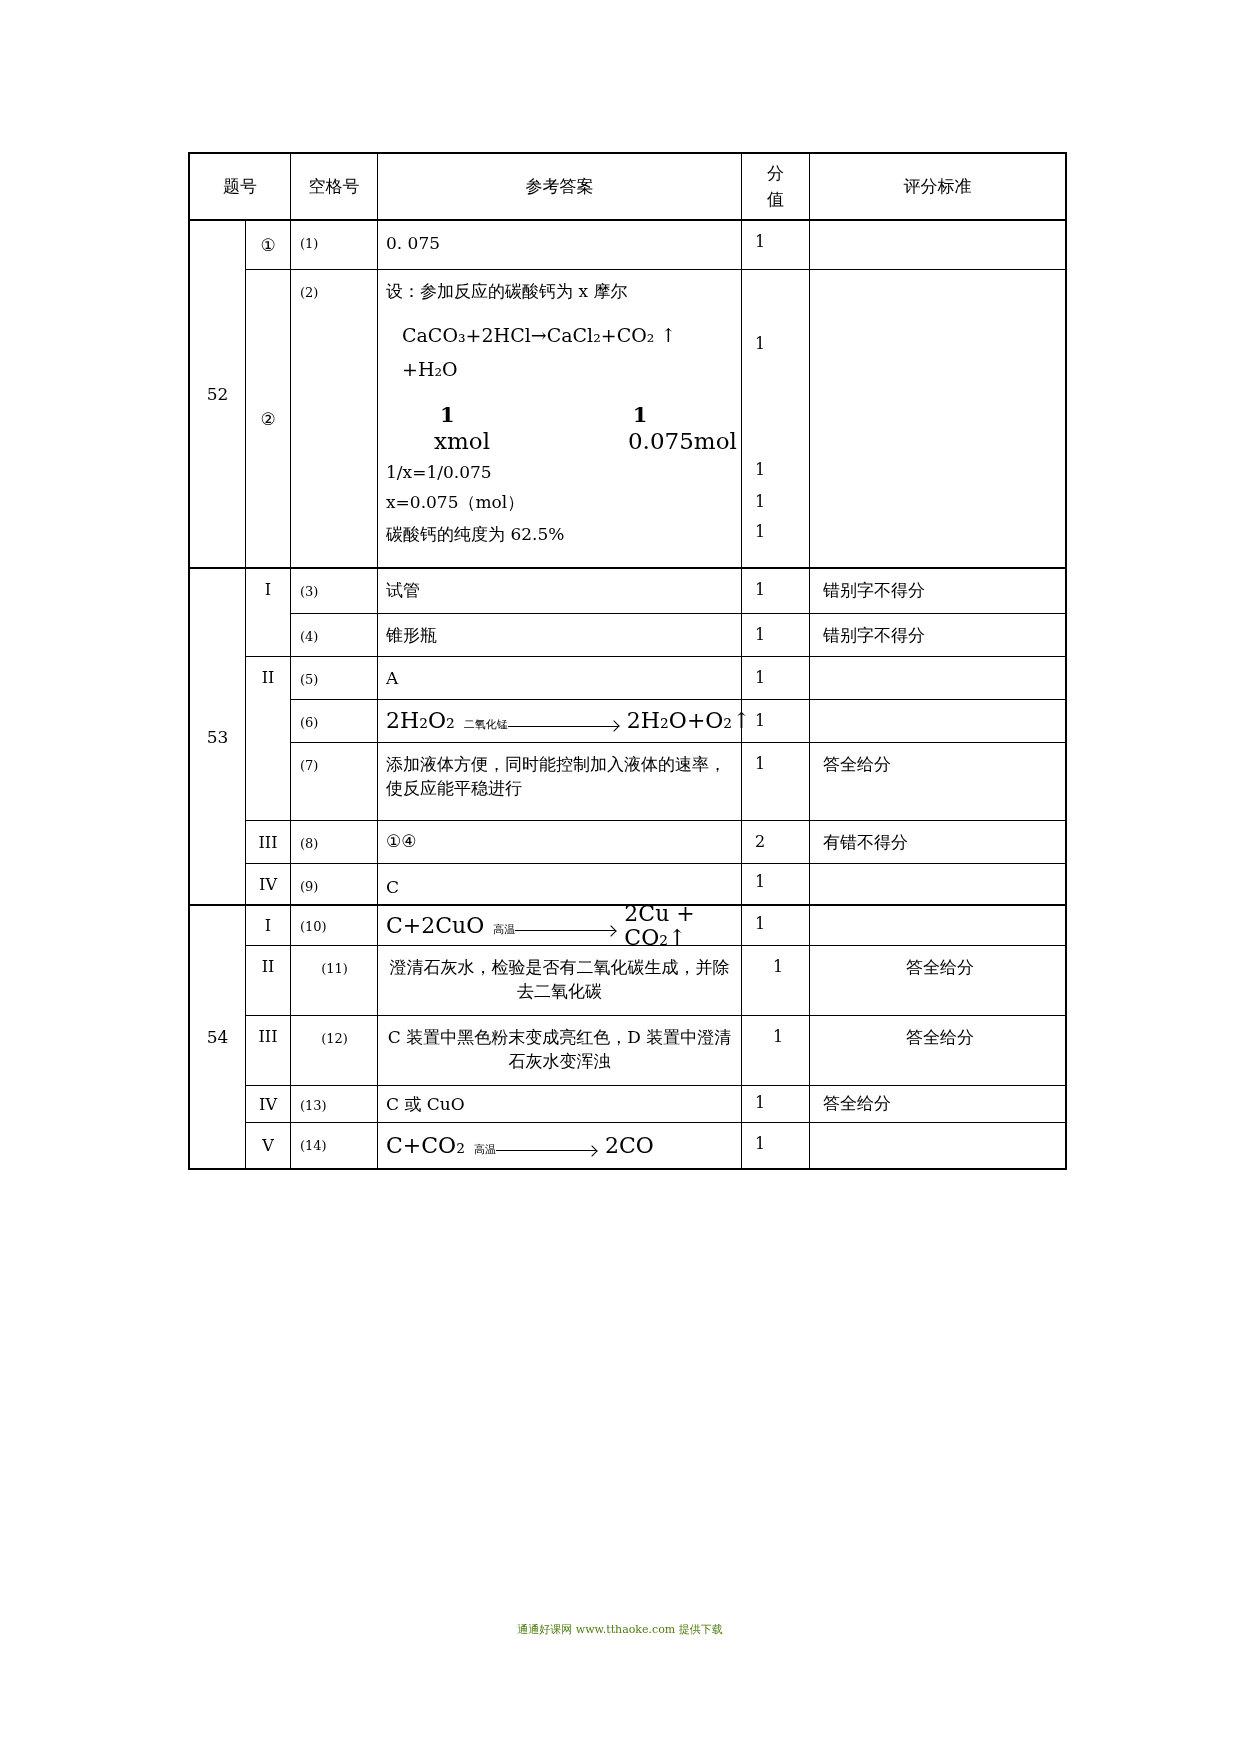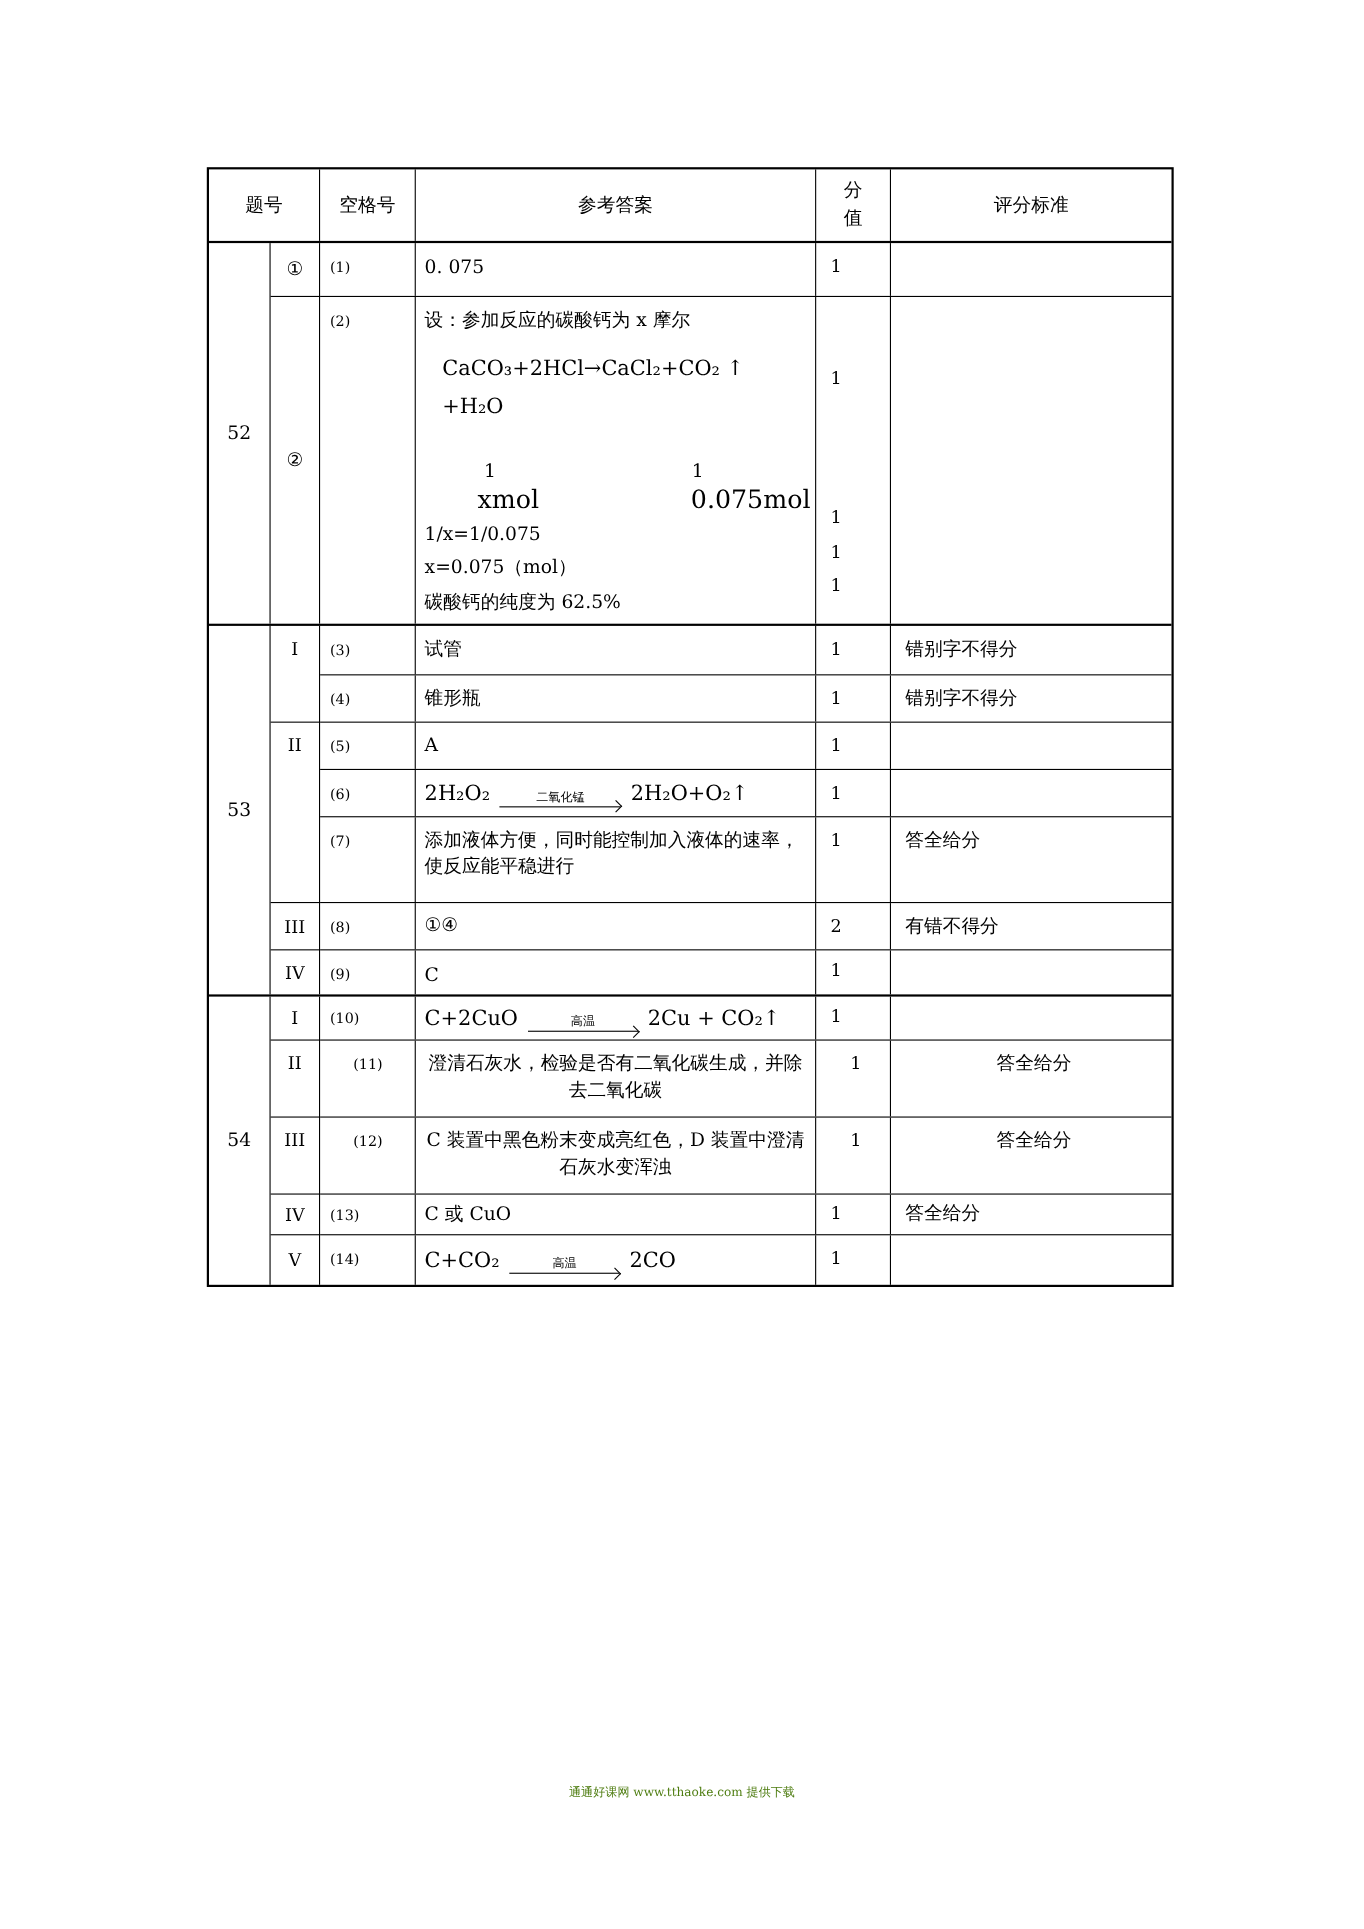--- a/index.html
+++ b/index.html
@@ -38,34 +38,34 @@
   .c5 { flex:1; border-right:none; padding-left:13px; }
 
   .r-h49{height:49px;} .r-h297{height:297px;} .r-h45{height:45px;} .r-h43{height:43px;}
   .r-h78{height:78px;} .r-h40{height:40px;} .r-h70{height:70px;text-align:center;} .r-h37{height:37px;}
 
   
   .ans-complex { padding-top:0; }
   .ln { line-height:26px; }
   .l1 { margin-top:8px; }
   .l2 { margin-top:14px; margin-left:16px; font-size:19px; line-height:34px; }
-  .l3 { margin-top:30px; padding-left:54px; font-size:17px; }
+  .l3 { margin-top:16px; padding-left:54px; font-size:21px;font-weight:bold; }
   .l3 .gap1 { margin-left:178px; }
   .l4 { padding-left:48px; font-size:23px; }
   .l4 .gap2 { margin-left:138px; }
   .l5 { margin-top:5px; } .l6 { margin-top:4px; } .l7 { margin-top:6px; }
 
   .score-multi { position:relative; padding:0; }
   .score-multi .s { position:absolute; left:13px; font-size:16px; }
   .s1{top:62px;} .s2{top:188px;} .s3{top:220px;} .s4{top:250px;}
 
   
   .eqcell { display:flex; align-items:center; padding-top:0; }
-  .eqtext { font-size:19px; }
-  .condarrow { display:inline-flex; flex-direction:column; align-items:center; margin:0 9px;
+  .eqtext { font-size:22px; }
+  .condarrow { display:inline-flex; flex-direction:row; align-items:center; margin:0 9px;
                transform:translateY(5px); }
   .cond { font-size:11px; line-height:12px; margin-bottom:2px; white-space:nowrap; }
   .shaft { display:block; height:0; border-bottom:1.5px solid #000; position:relative; }
   .shaft::after { content:""; position:absolute; right:0; bottom:-4.75px; width:8px; height:8px;
                   border-top:1.5px solid #000; border-right:1.5px solid #000;
                   transform:rotate(45deg); box-sizing:border-box; }
   .w110 .shaft { width:110px; } .w100 .shaft { width:100px; }
 
   .footer { position:absolute; top:1622px; left:0; width:100%; text-align:center;
             font-size:11px; color:#4d7c0f; }

